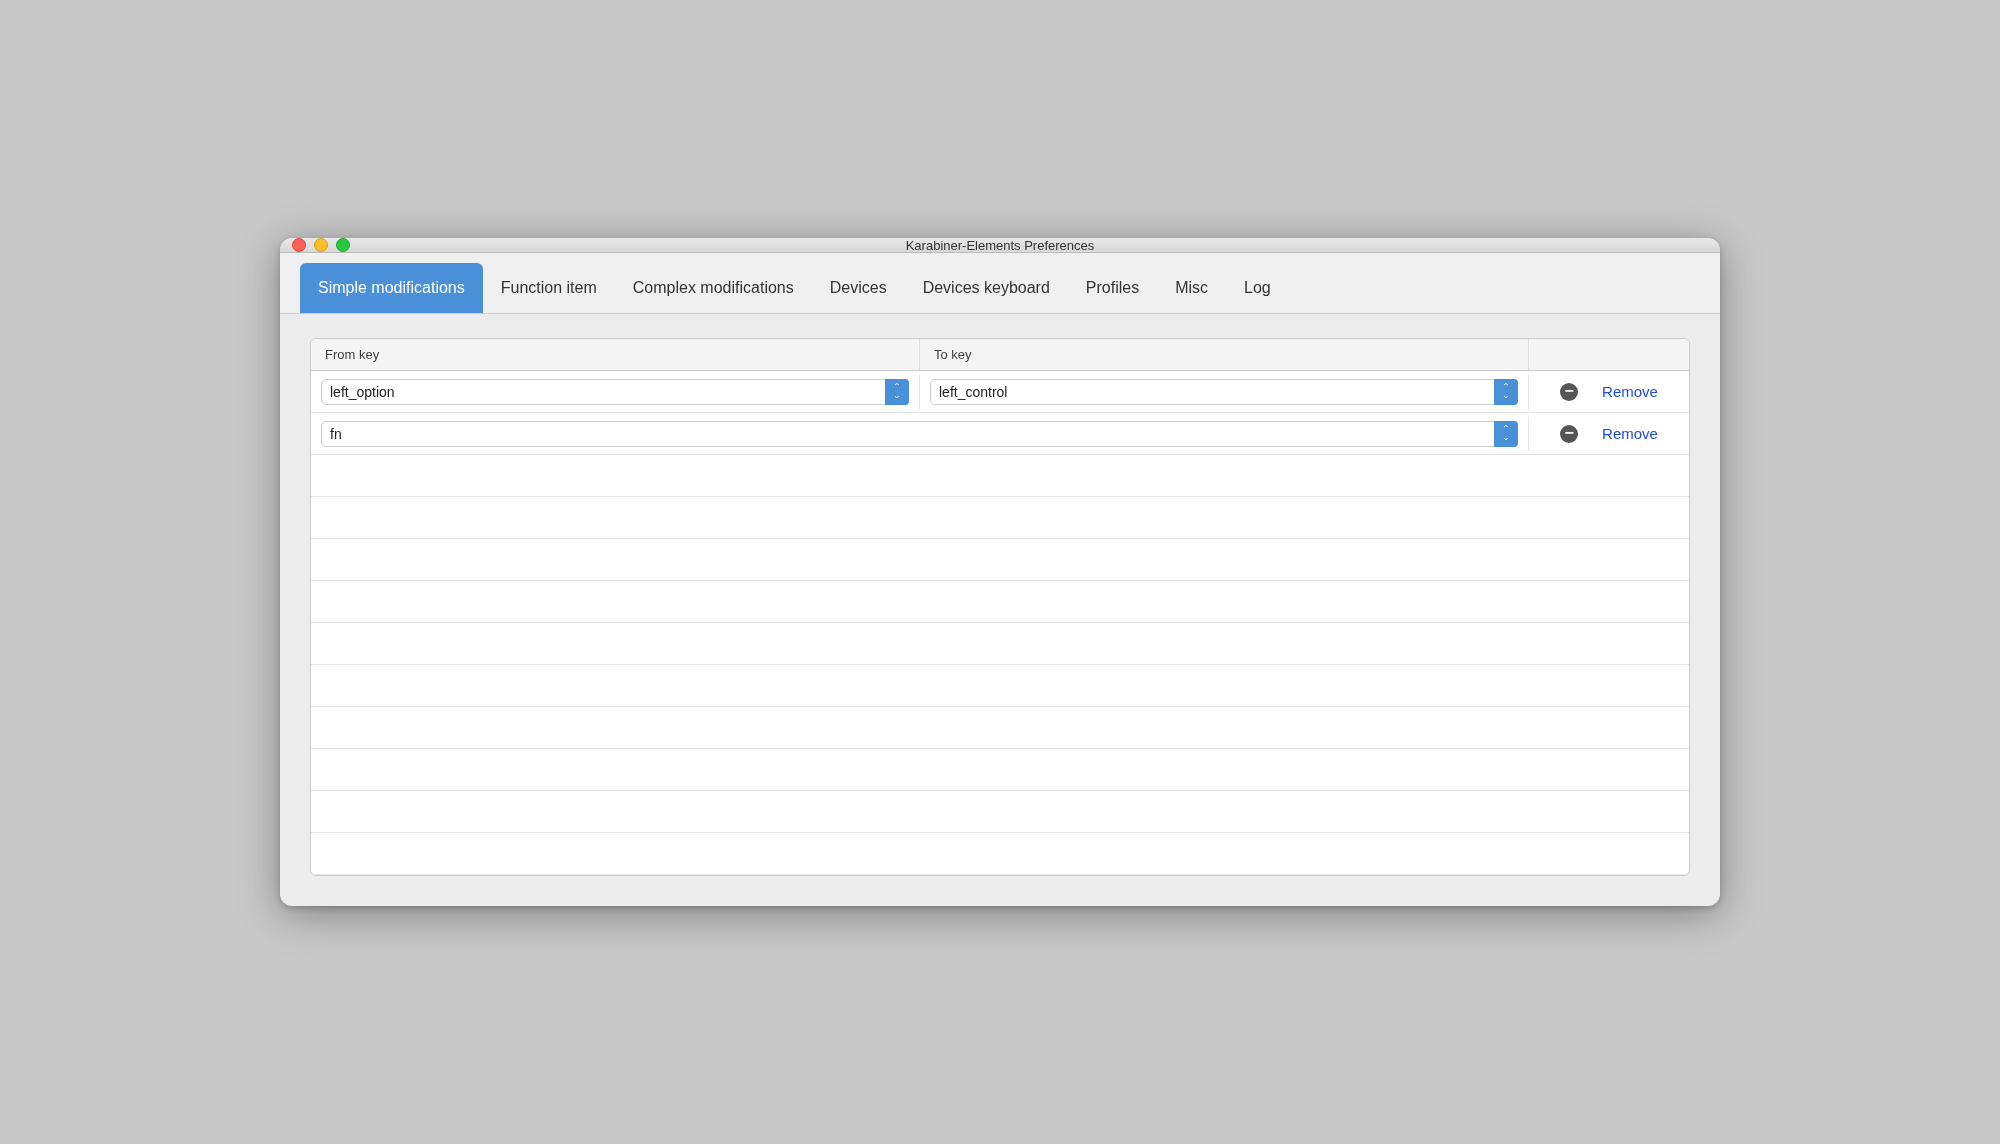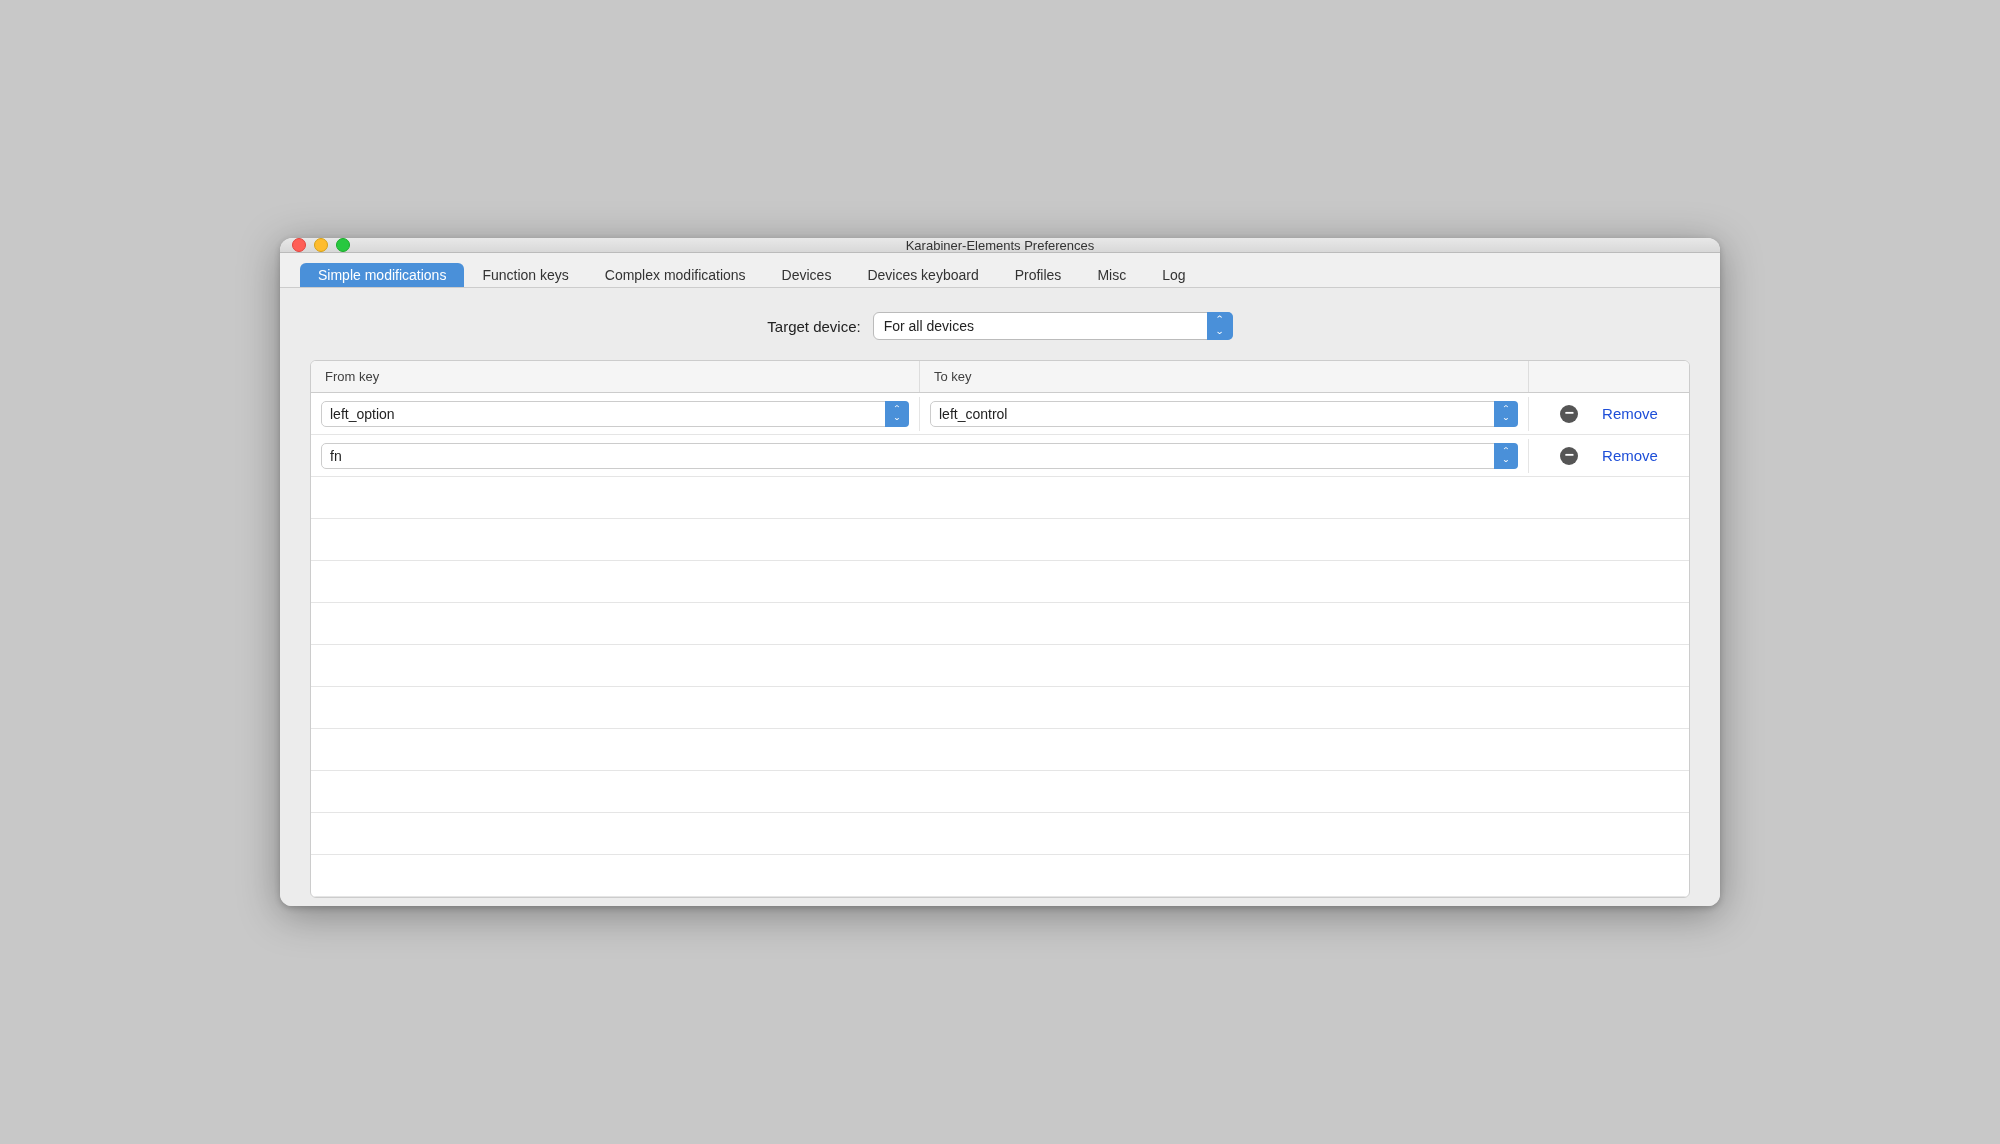--- a/index.html
+++ b/index.html
@@ -71,22 +71,22 @@
     .toolbar {
       background: #f0f0f0;
       padding: 10px 20px 0 20px;
       display: flex;
       align-items: center;
       gap: 0;
       border-bottom: 1px solid #ccc;
     }
 
     .tab {
-      padding: 4px 18px;
-      font-size: 14px;
+      padding: 16px 18px;
+      font-size: 16px;
       color: #333;
       cursor: pointer;
       border-radius: 6px 6px 0 0;
       white-space: nowrap;
       user-select: none;
       background: transparent;
       border: none;
       outline: none;
     }
 
@@ -377,42 +377,31 @@
     <div class="traffic-lights">
       <div class="traffic-light close"></div>
       <div class="traffic-light minimize"></div>
       <div class="traffic-light maximize"></div>
     </div>
     <span class="titlebar-title">Karabiner-Elements Preferences</span>
   </div>
 
   <div class="toolbar">
     <button class="tab active">Simple modifications</button>
-    <button class="tab">Function keys</button>
+    <button class="tab">Function item</button>
     <button class="tab">Complex modifications</button>
     <button class="tab">Devices</button>
     <button class="tab">Devices keyboard</button>
     <button class="tab">Profiles</button>
     <button class="tab">Misc</button>
     <button class="tab">Log</button>
   </div>
 
   <div class="content">
 
-    <div class="target-device-row">
-      <span class="target-device-label">Target device:</span>
-      <div class="device-select-wrapper">
-        <select class="device-select">
-          <option>For all devices</option>
-          <option>Internal Keyboard</option>
-          <option>External Keyboard</option>
-        </select>
-        <div class="select-arrow"></div>
-      </div>
-    </div>
 
     <div class="table-container">
 
       <div class="table-header">
         <div class="table-header-cell from-key">From key</div>
         <div class="table-header-cell to-key">To key</div>
         <div class="table-header-cell actions"></div>
       </div>
 
       <div class="table-body">

